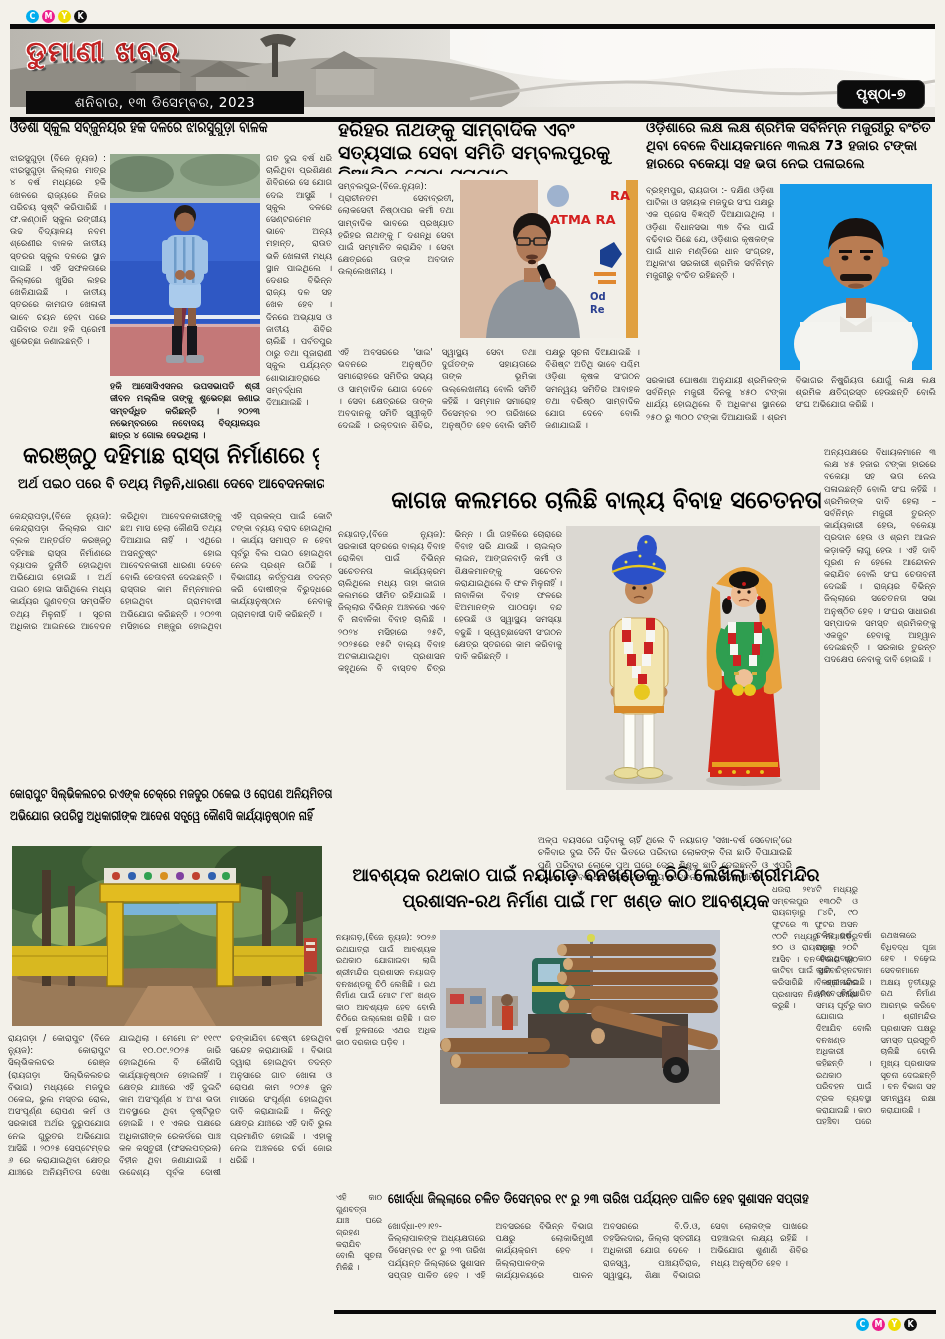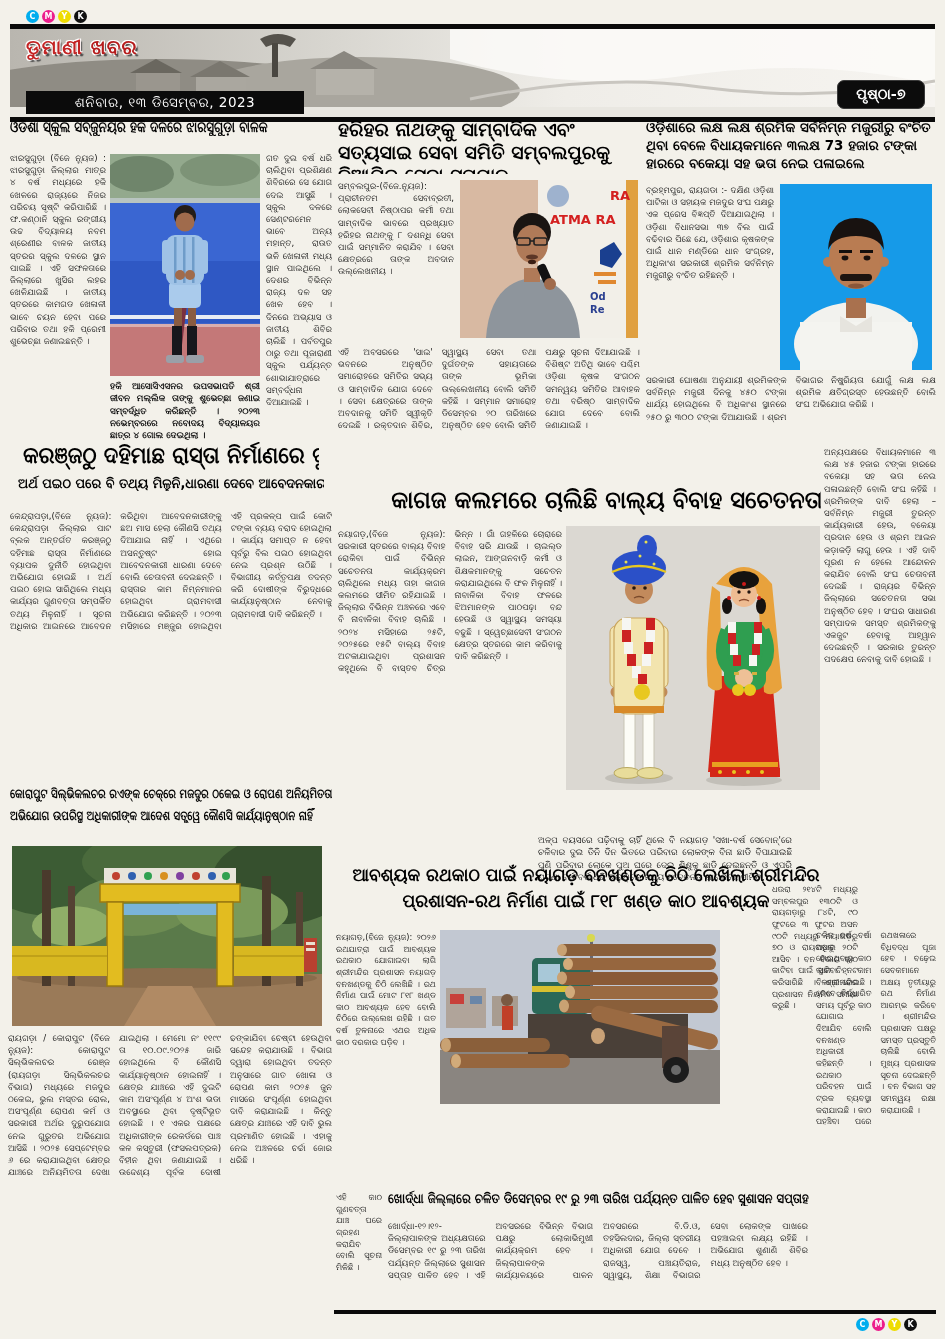--- a/index.html
+++ b/index.html
@@ -11,21 +11,21 @@
   .bt-sm{font-size:8.2px;}
   .c2{column-count:2;column-gap:9px;}
   .c3{column-count:3;column-gap:9px;}
   .c4{column-count:4;column-gap:10px;}
   .cap{font-size:8.8px;line-height:1.4;color:#101010;text-align:justify;font-weight:600;overflow:hidden;}
   .center{text-align:center;}
   .nw{white-space:nowrap;overflow:hidden;}
   .cndL{transform-origin:0 50%;}
   .cndC{transform-origin:50% 50%;}
   .masthead{background:#e9e7e1;border-top:5px solid #0a0a0a;border-bottom:5px solid #0a0a0a;}
-  .brand{font-size:20px;font-weight:800;color:#c32424;letter-spacing:1px;
+  .brand{font-size:28px;font-weight:800;color:#c32424;letter-spacing:1px;
          text-shadow:-1px -1px 0 #fff,1px -1px 0 #fff,-1px 1px 0 #fff,2px 2px 1px #4a4a4a;}
   .brand .b2{color:#b51d1d;}
   .datebar{background:#0b0b0b;color:#fff;font-size:13.5px;display:flex;align-items:center;justify-content:center;letter-spacing:.5px;}
   .mast-title{font-size:44px;font-weight:800;color:#0d0d0d;letter-spacing:2px;
          text-shadow:-2px -2px 0 #fff,2px -2px 0 #fff,-2px 2px 0 #fff,2px 2px 0 #fff,4px 4px 2px rgba(40,40,40,.65);}
   .page-badge{background:#0c0c0c;color:#fff;border-radius:7px;display:flex;align-items:center;justify-content:center;
          font-size:14.5px;font-weight:700;border:1px solid #3a3a3a;}
   .dotrow{display:flex;gap:3px;}
   .dot{width:13px;height:13px;border-radius:50%;display:flex;align-items:center;justify-content:center;
        font-size:8px;font-weight:700;color:#fff;}

